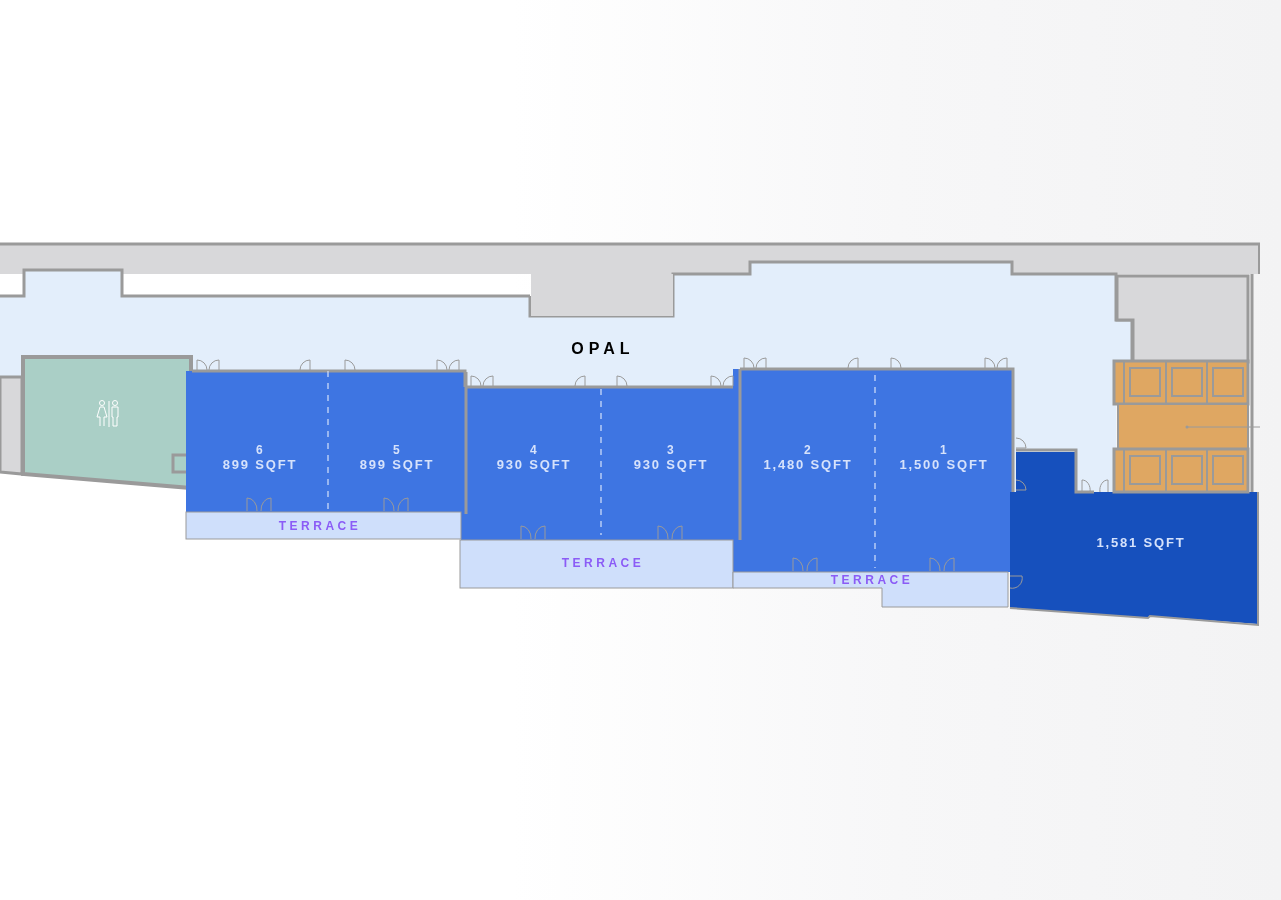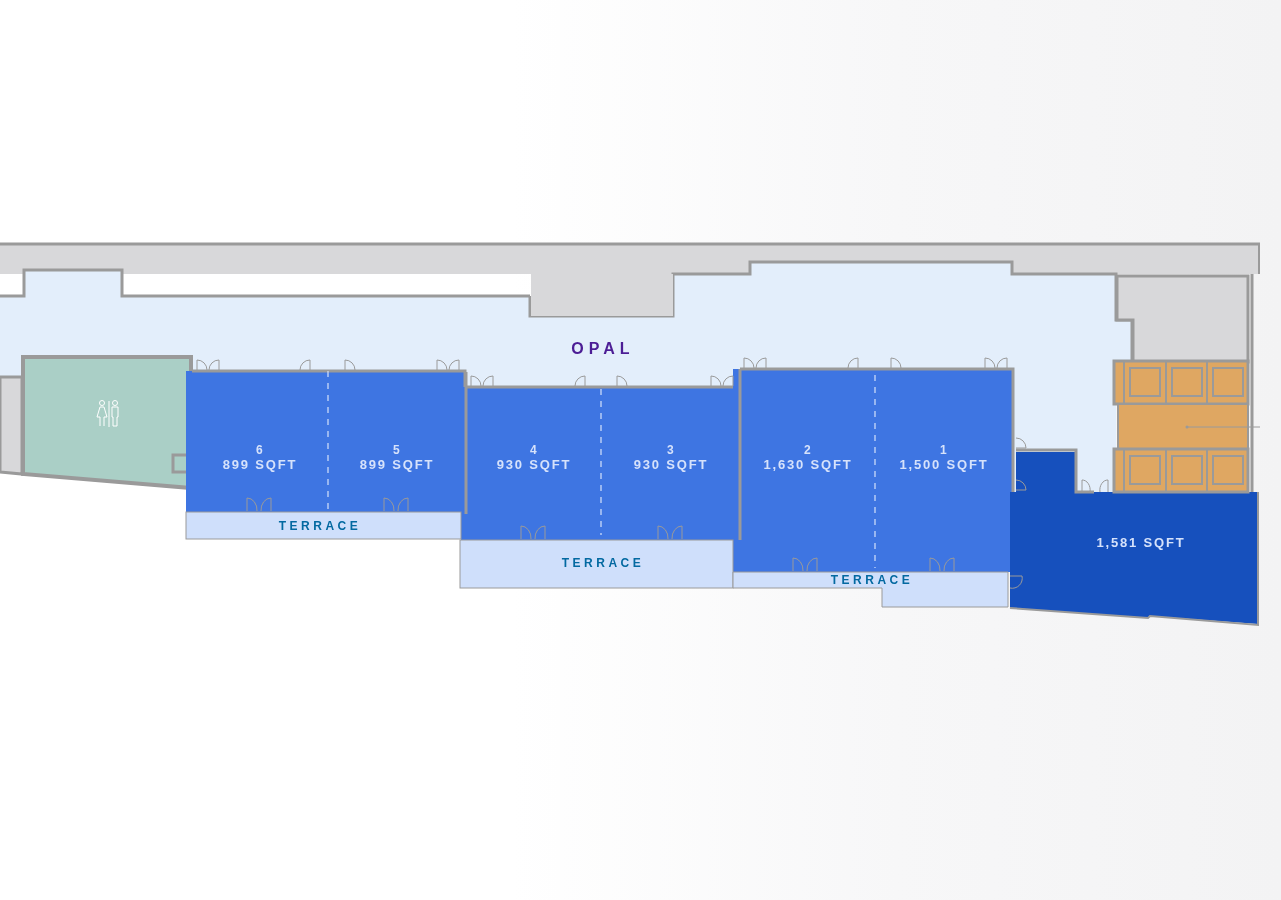--- a/index.html
+++ b/index.html
@@ -2,22 +2,22 @@
 <html><head>
 <meta charset="utf-8">
 <style>
   html,body{margin:0;padding:0;}
   body{width:1281px;height:900px;overflow:hidden;background:#ffffff;position:relative;font-family:"Liberation Sans",sans-serif;}
   .bg{position:absolute;inset:0;background:linear-gradient(90deg,#ffffff 0%,#ffffff 40%,#f7f7f8 70%,#f3f3f4 100%);}
   svg.plan{position:absolute;left:0;top:0;}
   .lbl{position:absolute;transform:translate(-50%,-50%);white-space:nowrap;text-align:center;letter-spacing:1.5px;}
   .room-num{font-size:12px;color:#d6e2fb;font-weight:bold;}
   .room-area{font-size:13px;color:#d6e2fb;font-weight:bold;letter-spacing:1.8px;}
-  .terrace{font-size:12px;color:#0369a1;font-weight:bold;letter-spacing:3.5px;}
-  .opal{font-size:16px;color:#4c1d95;font-weight:bold;letter-spacing:5px;}
+  .terrace{font-size:12px;color:#8b5cf6;font-weight:bold;letter-spacing:3.5px;}
+  .opal{font-size:16px;color:#000000;font-weight:bold;letter-spacing:5px;}
   .hot{cursor:pointer;}
 </style>
 </head>
 <body>
 
 <div class="bg"></div>
 
 <svg class="plan" width="1281" height="900" viewBox="0 0 1281 900">
 
   <rect x="0" y="244" width="1260" height="30" fill="#d8d8da"></rect>
@@ -130,21 +130,21 @@
 <div class="lbl hot" style="left:534px;top:457px;">
   <div class="room-num">4</div>
   <div class="room-area">930 SQFT</div>
 </div>
 <div class="lbl hot" style="left:671px;top:457px;">
   <div class="room-num">3</div>
   <div class="room-area">930 SQFT</div>
 </div>
 <div class="lbl hot" style="left:808px;top:457px;">
   <div class="room-num">2</div>
-  <div class="room-area">1,630 SQFT</div>
+  <div class="room-area">1,480 SQFT</div>
 </div>
 <div class="lbl hot" style="left:944px;top:457px;">
   <div class="room-num">1</div>
   <div class="room-area">1,500 SQFT</div>
 </div>
 
 <div class="lbl room-area" style="left:1141px;top:542px;">1,581 SQFT</div>
 
 <div class="lbl terrace" style="left:320px;top:526px;">TERRACE</div>
 <div class="lbl terrace" style="left:603px;top:563px;">TERRACE</div>

